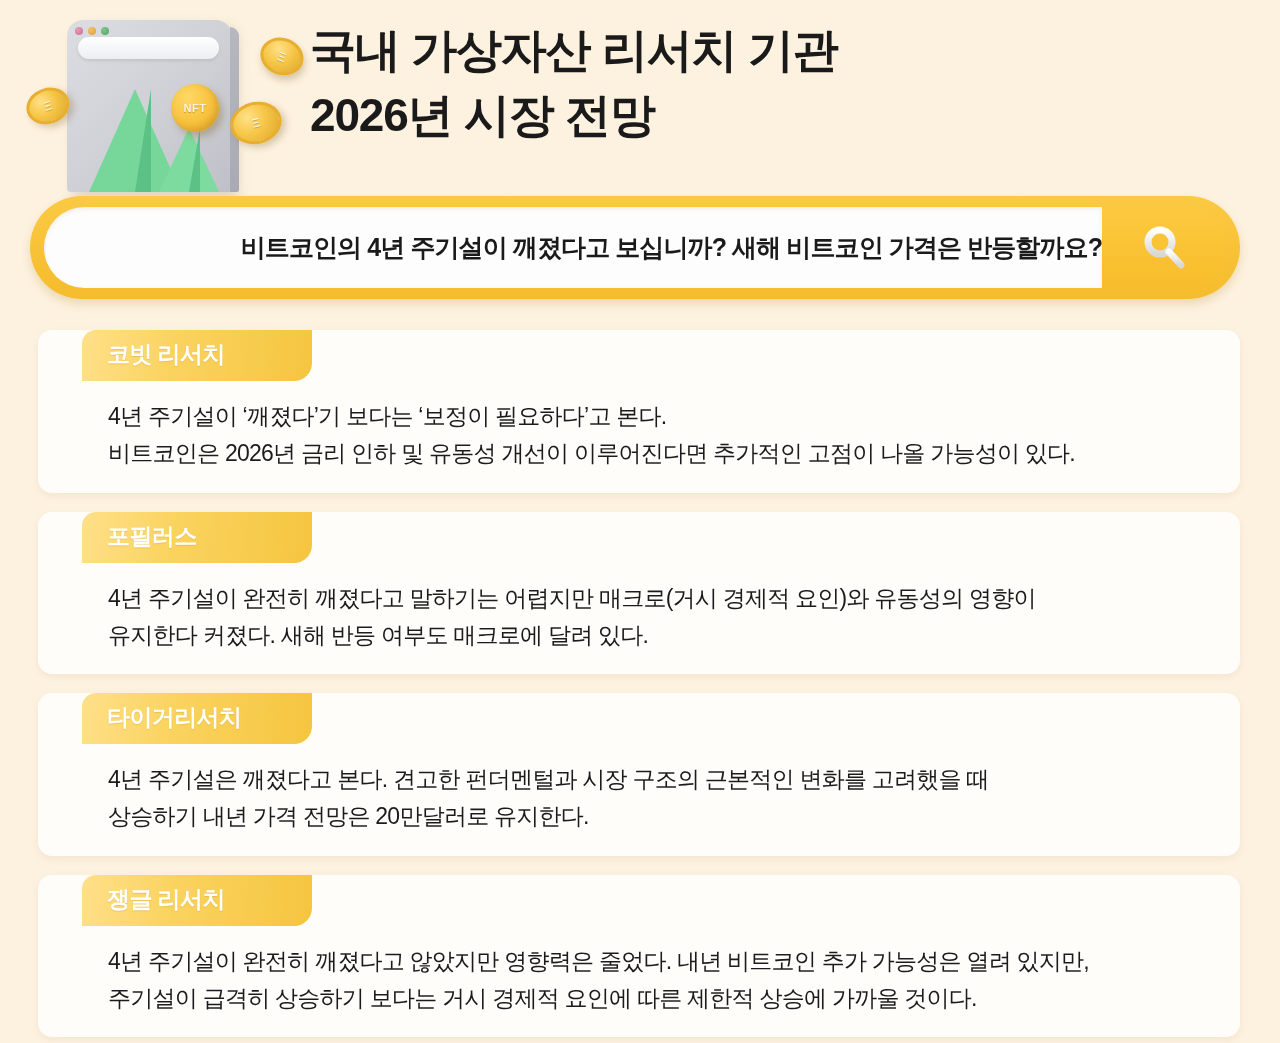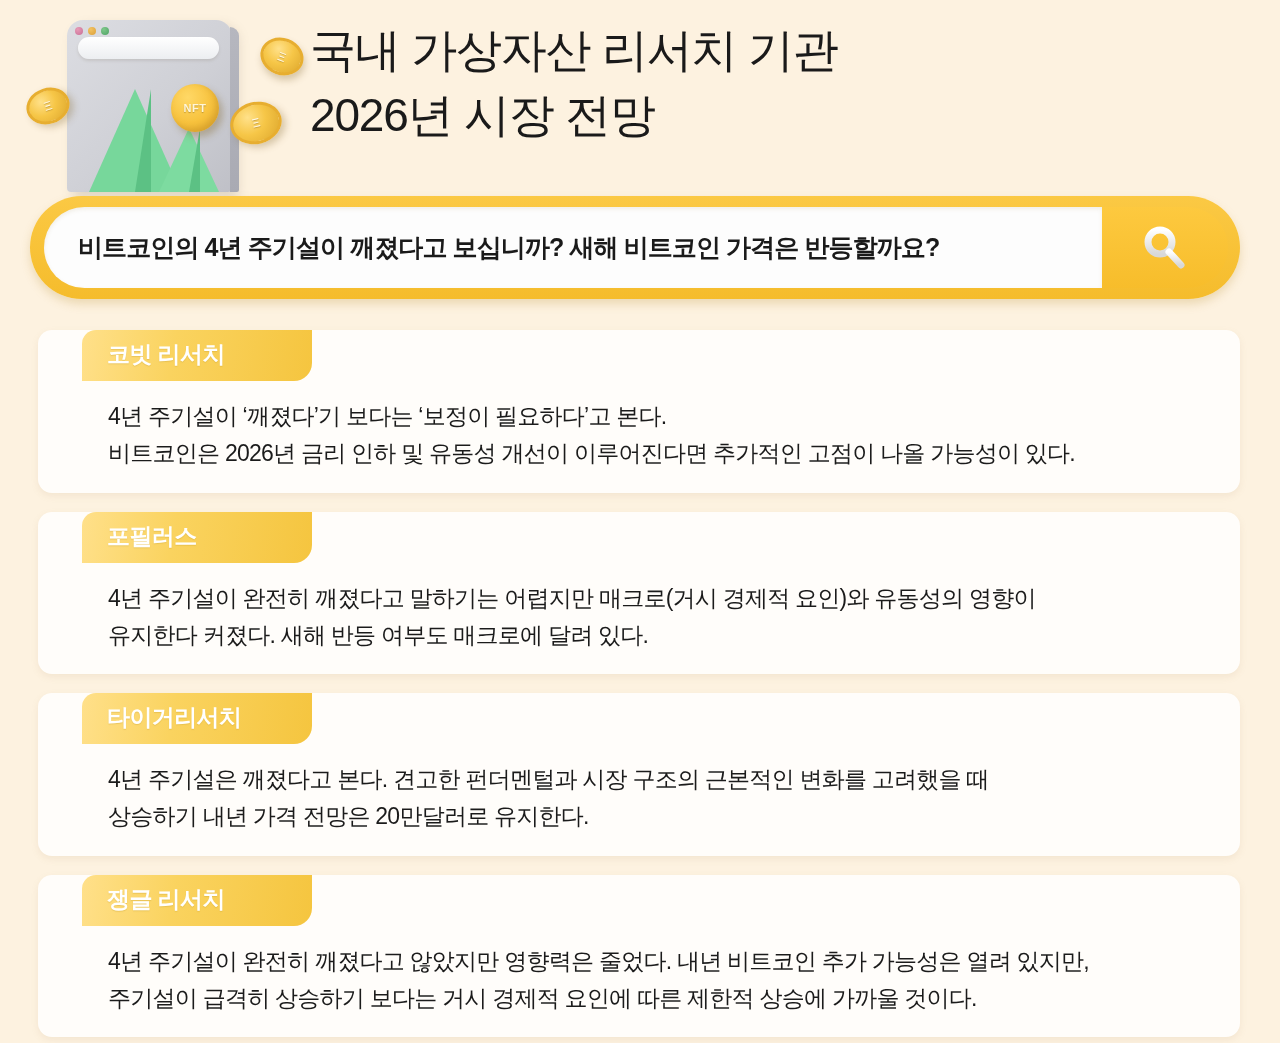--- a/index.html
+++ b/index.html
@@ -145,21 +145,21 @@
 
   
   .headline {
     position: absolute;
     left: 310px;
     top: 18px;
     width: 900px;
   }
   .headline .line {
     font-size: 46px;
-    font-weight: normal;
+    font-weight: bold;
     line-height: 1.42;
     letter-spacing: -1.2px;
     color: #1a1a1a;
   }
 
   
   .searchbar-outer {
     position: absolute;
     left: 30px;
     top: 196px;
@@ -174,20 +174,21 @@
   }
   .search-field {
     flex: 1;
     height: 81px;
     background: #fdfdfd;
     border-radius: 41px 0 0 41px;
     display: flex;
     align-items: center;
     padding-left: 34px;
     box-shadow: inset 0 2px 4px rgba(150,120,60,0.12);
+    justify-content: flex-end;
   }
   .search-text {
     font-size: 25px;
     font-weight: bold;
     letter-spacing: -0.9px;
     color: #1a1a1a;
     white-space: nowrap;
   }
   .search-button {
     width: 126px;

